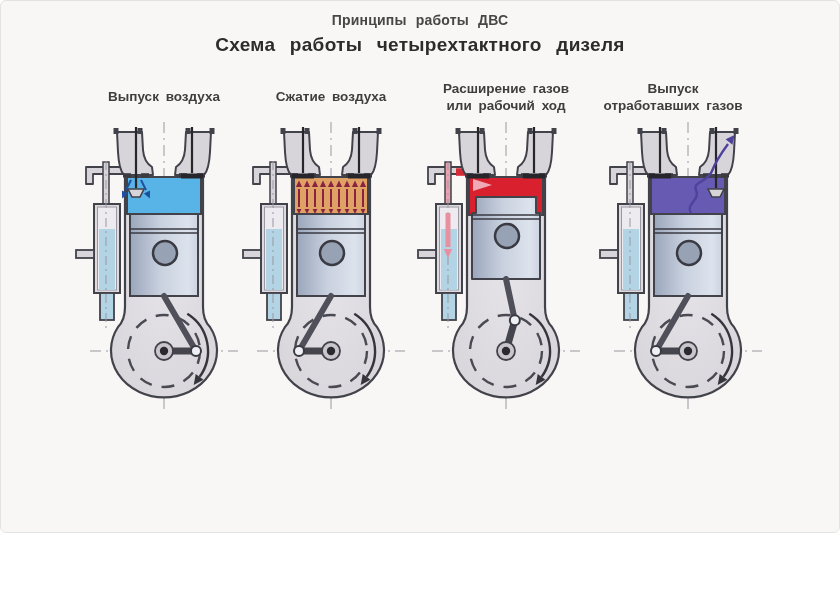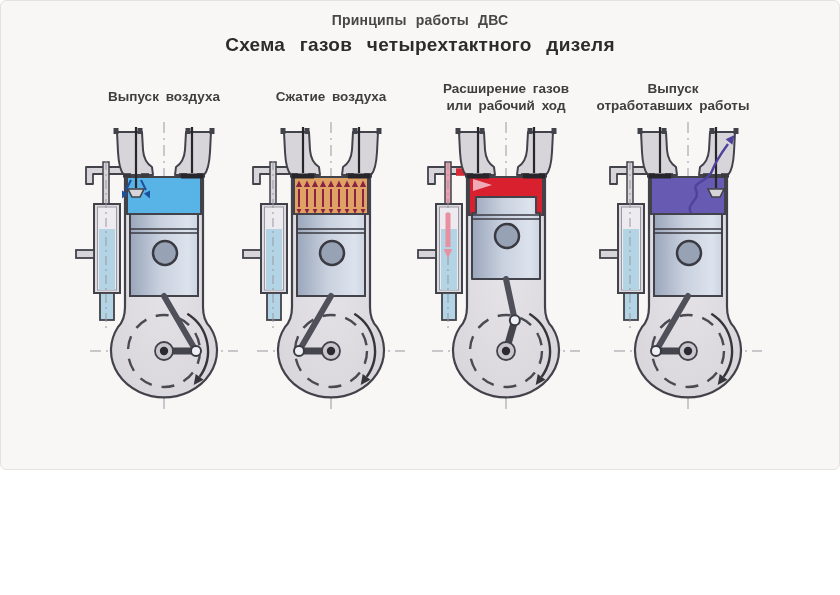--- a/index.html
+++ b/index.html
@@ -1,17 +1,17 @@
 <!DOCTYPE html>
 <html><head>
 <meta charset="utf-8">
 <style>
   html,body{margin:0;padding:0;background:#ffffff;}
   .page{
-    position:relative;width:840px;height:470px;
+    position:relative;width:840px;height:533px;
     background:#f8f7f5;border:1px solid #e4e3e1;border-radius:6px;
     font-family:"Liberation Sans",sans-serif;overflow:hidden;box-sizing:border-box;
   }
   .kicker{
     position:absolute;top:11px;left:0;width:100%;text-align:center;
     font-size:14px;font-weight:700;color:#474747;word-spacing:5px;letter-spacing:.2px;
   }
   .title{
     position:absolute;top:33px;left:0;width:100%;text-align:center;
     font-size:19px;font-weight:700;color:#2c2c2c;word-spacing:9px;letter-spacing:.3px;
@@ -21,37 +21,37 @@
     font-size:13.5px;font-weight:700;color:#3e3e3e;line-height:17px;word-spacing:3px;
   }
   .slabel span{display:block;}
   #engine-svg{position:absolute;left:0;top:0;}
 </style>
 </head>
 <body>
 
 <div class="page">
   <div class="kicker">Принципы работы ДВС</div>
-  <div class="title">Схема газов четырехтактного дизеля</div>
+  <div class="title">Схема работы четырехтактного дизеля</div>
 
   <div class="slabel" style="left:53px;top:87px">
     <span>Выпуск воздуха</span>
     <span></span>
   </div>
   <div class="slabel" style="left:395px;top:79px">
     <span>Расширение газов</span>
     <span>или рабочий ход</span>
   </div>
   <div class="slabel" style="left:220px;top:87px">
     <span>Сжатие воздуха</span>
     <span></span>
   </div>
   <div class="slabel" style="left:562px;top:79px">
     <span>Выпуск</span>
-    <span>отработавших работы</span>
+    <span>отработавших газов</span>
   </div>
 
   <svg id="engine-svg" width="840" height="595" viewBox="0 0 840 595">
       <defs>
         <linearGradient id="pg" x1="0" y1="0" x2="1" y2="0">
           <stop offset="0" stop-color="#9aa6bb"></stop>
           <stop offset="0.45" stop-color="#c9d1df"></stop>
           <stop offset="0.85" stop-color="#dde3ed"></stop>
           <stop offset="1" stop-color="#ccd4e2"></stop>
         </linearGradient>

